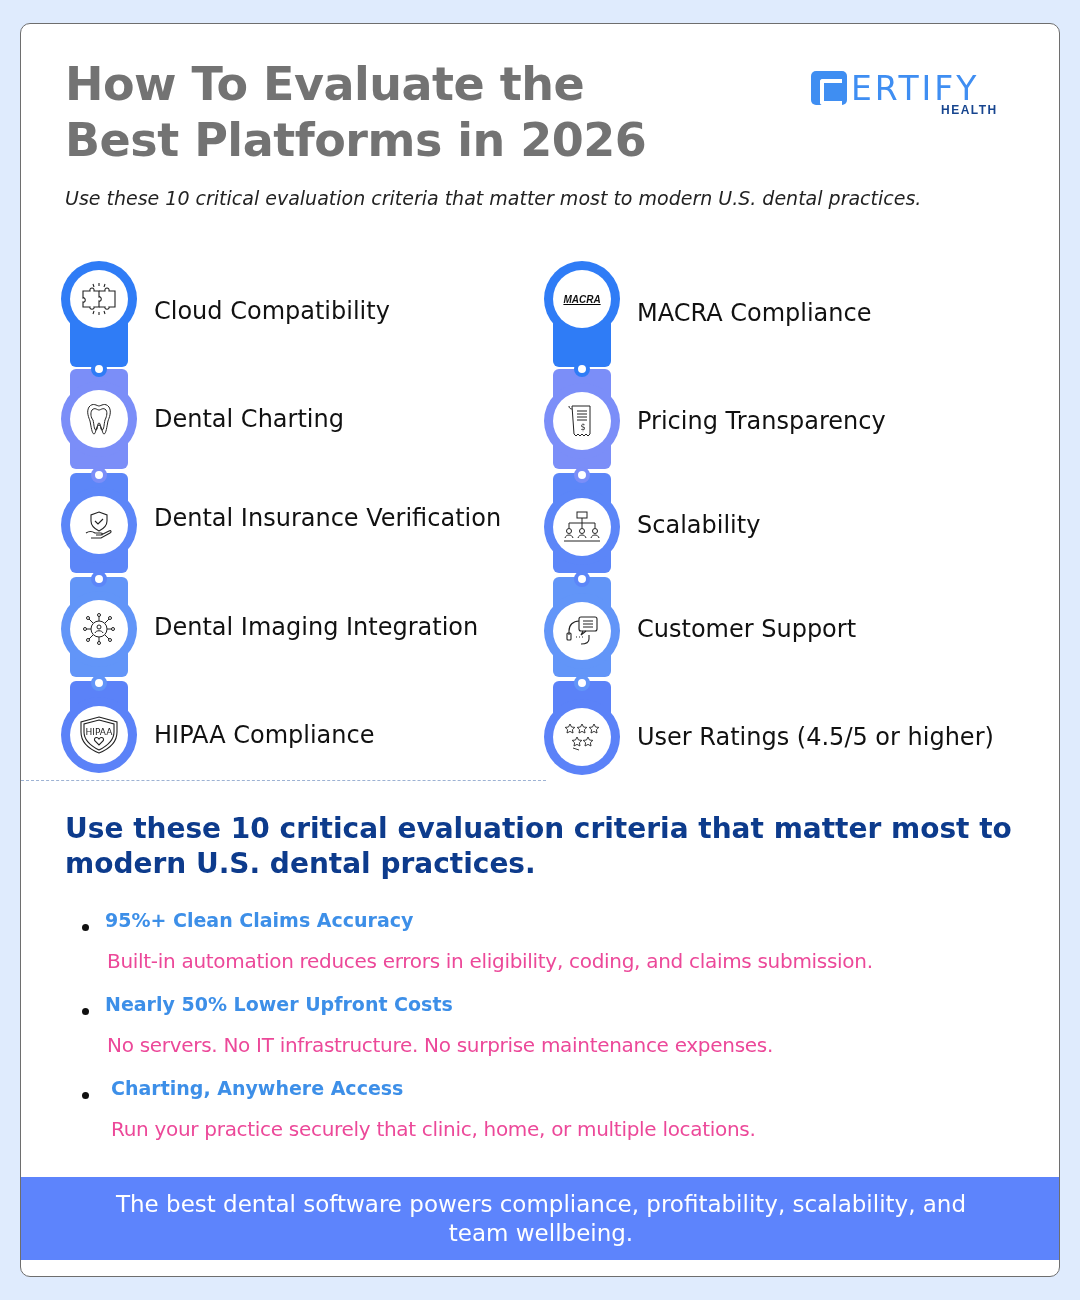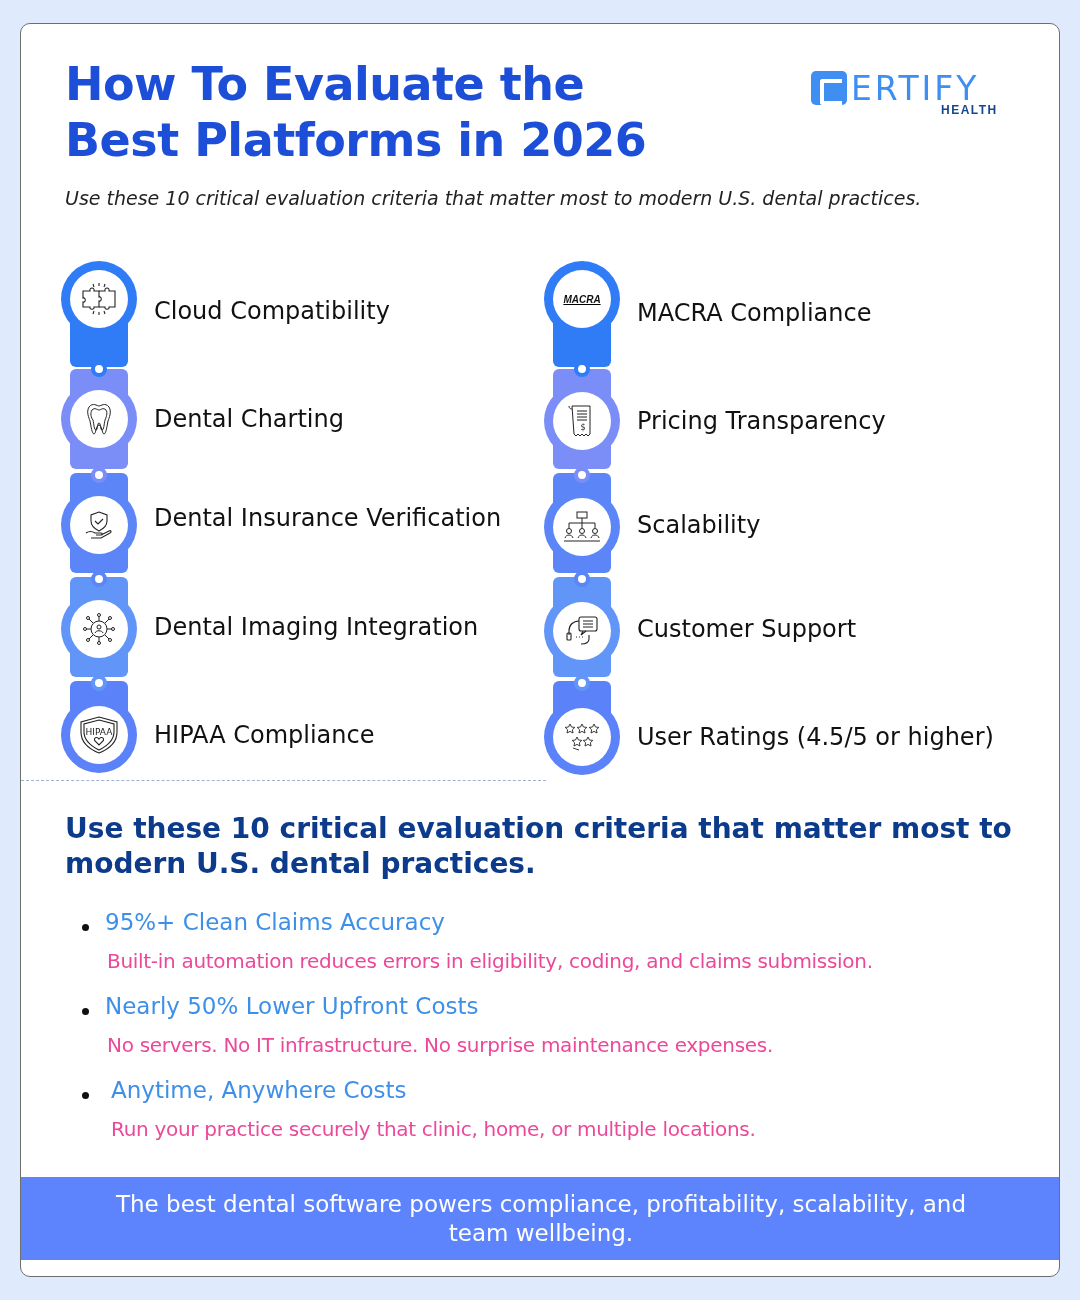--- a/index.html
+++ b/index.html
@@ -19,21 +19,21 @@
     border-radius: 10px;
     overflow: hidden;
   }
   .title {
     position: absolute;
     left: 44px; top: 32px;
     width: 640px;
     font-size: 46px;
     line-height: 56px;
     font-weight: 600;
-    color: #1d4ed8;
+    color: #737373;
     font-family: "DejaVu Sans", sans-serif;
     letter-spacing: -0.5px;
   }
   .logo {
     position: absolute;
     left: 790px; top: 47px;
     width: 210px; height: 50px;
   }
   .logo .cbox {
     position: absolute; left: 0; top: 0;
@@ -98,21 +98,21 @@
     font-family: "DejaVu Sans", sans-serif;
   }
   .bullets { position: absolute; left: 44px; top: 885px; width: 990px; }
   .bullet { position: relative; height: 84px; }
   .bullet .dot {
     position: absolute; left: 17px; top: 15px;
     width: 7px; height: 7px; border-radius: 50%; background: #111;
   }
   .bullet .bt {
     position: absolute; left: 40px; top: 0;
-    font-size: 23px; font-weight: 400; color: #3d8fe8;
+    font-size: 19px; font-weight: 700; color: #3d8fe8;
     font-family: "DejaVu Sans", sans-serif;
   }
   .bullet .bd {
     position: absolute; left: 42px; top: 40px;
     font-size: 20px; color: #ec4899;
     font-family: "DejaVu Sans", sans-serif;
     white-space: nowrap;
     letter-spacing: -0.3px;
   }
   .footer {
@@ -294,21 +294,21 @@
       <span class="bt">95%+ Clean Claims Accuracy</span>
       <span class="bd">Built-in automation reduces errors in eligibility, coding, and claims submission.</span>
     </div>
     <div class="bullet">
       <span class="dot"></span>
       <span class="bt">Nearly 50% Lower Upfront Costs</span>
       <span class="bd">No servers. No IT infrastructure. No surprise maintenance expenses.</span>
     </div>
     <div class="bullet">
       <span class="dot"></span>
-      <span class="bt" style="left:46px">Anytime, Anywhere Costs</span>
+      <span class="bt" style="left:46px">Charting, Anywhere Access</span>
       <span class="bd" style="left:46px">Run your practice securely that clinic, home, or multiple locations.</span>
     </div>
   </div>
 
   <div class="footer">
     <span>The best dental software powers compliance, profitability, scalability, and team wellbeing.</span>
   </div>
 </div>
 
 </body></html>

